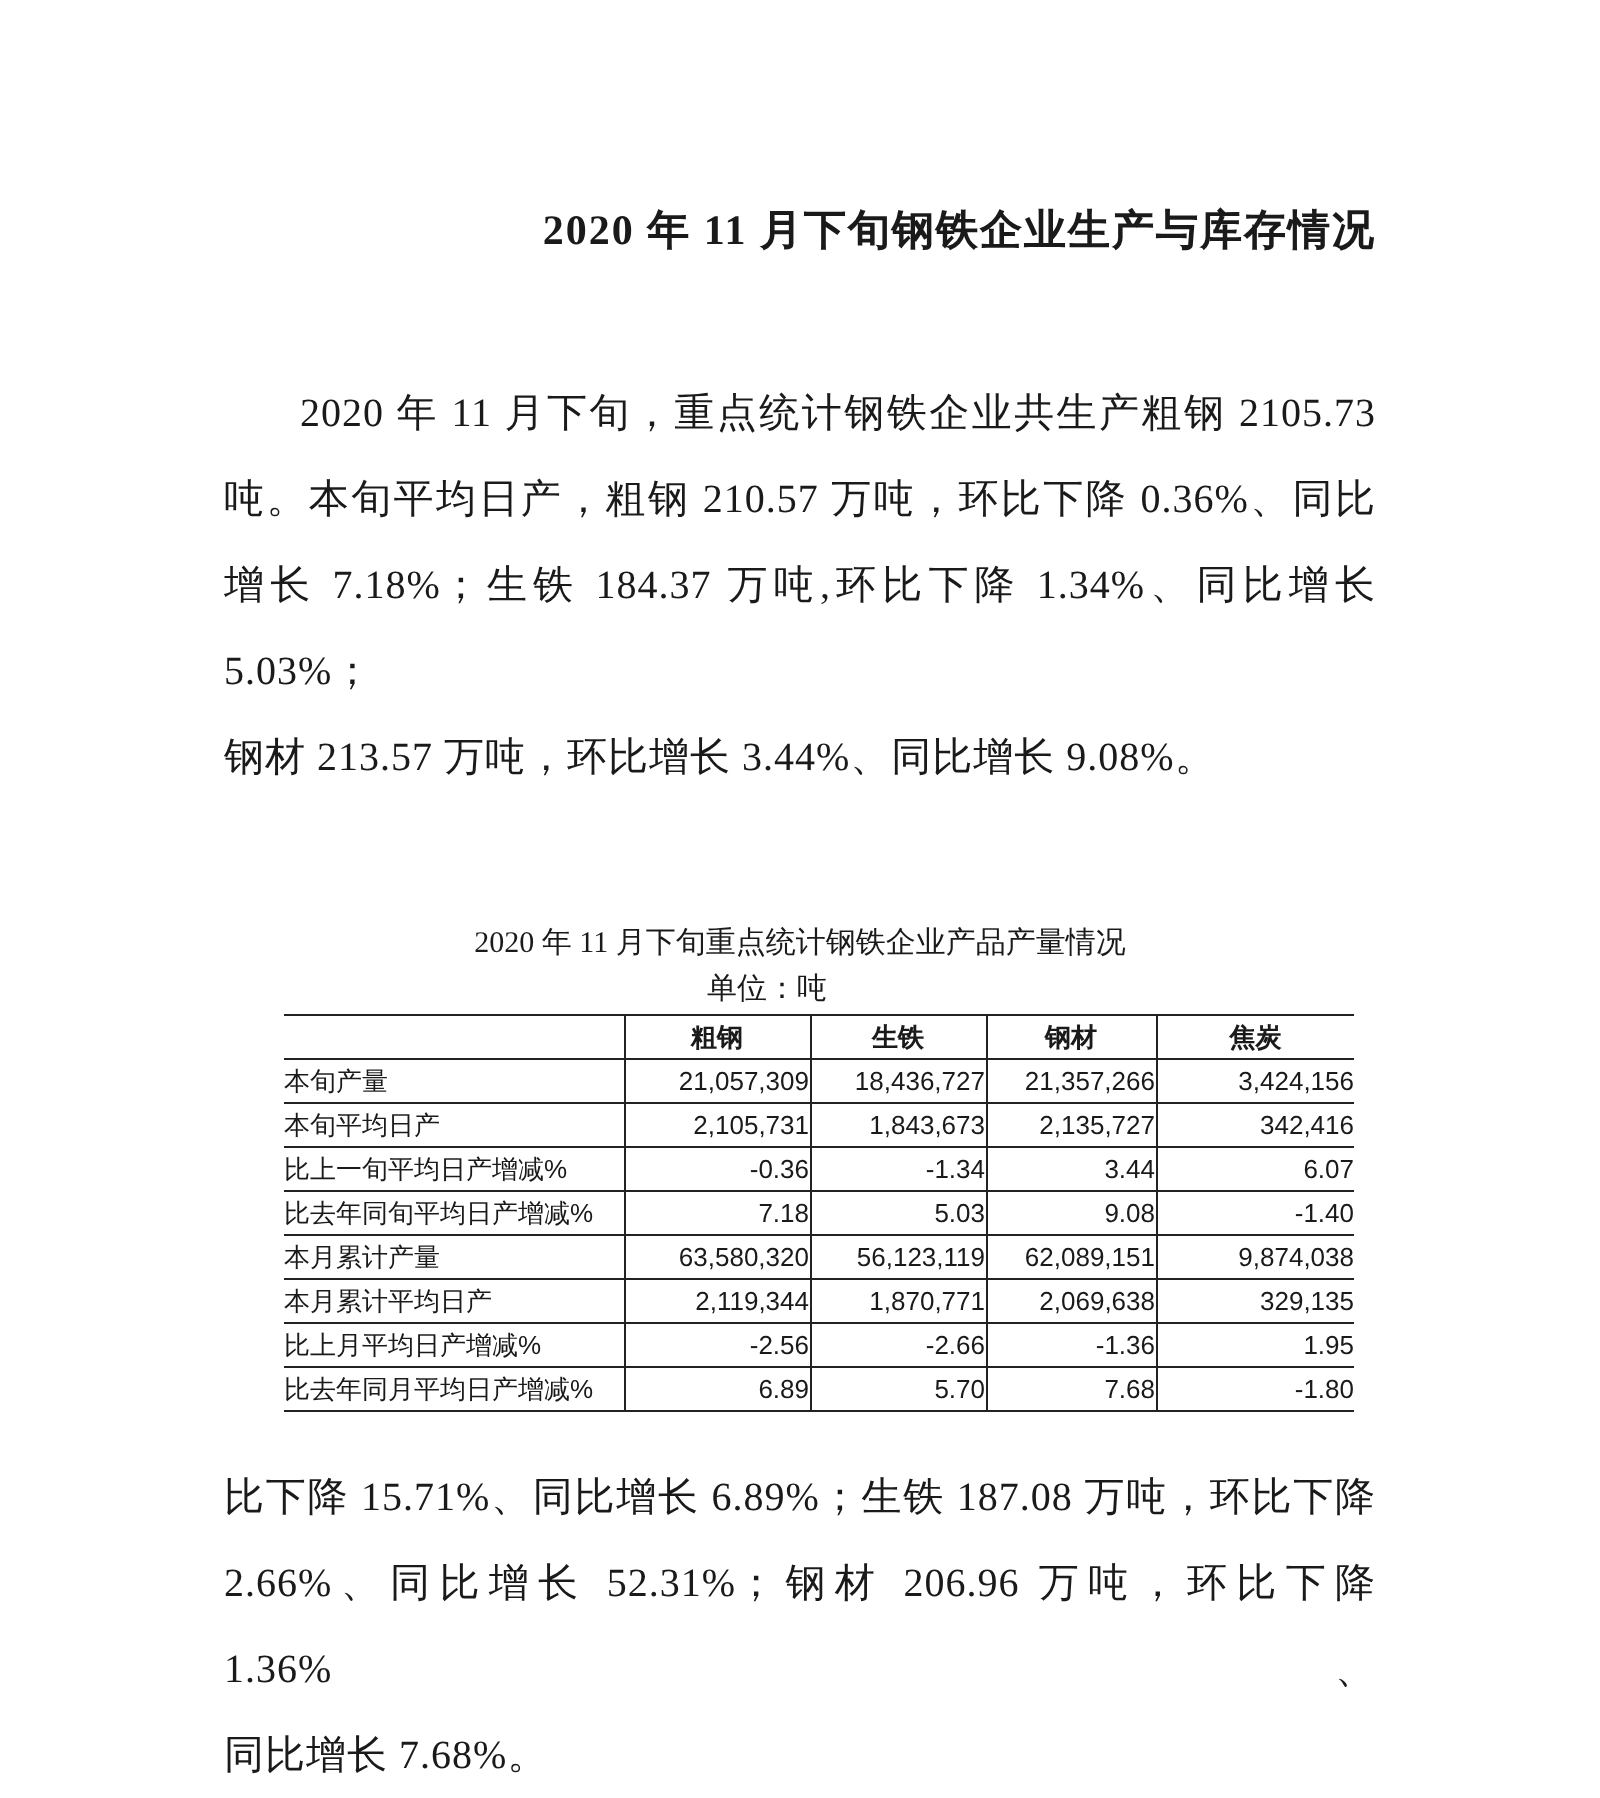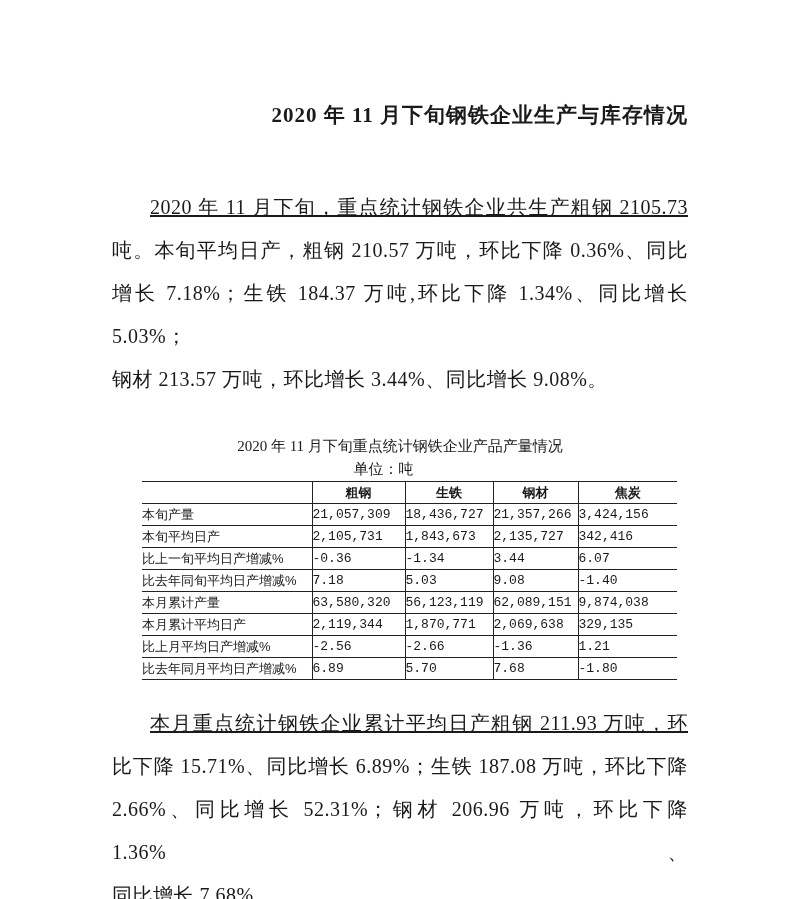--- a/index.html
+++ b/index.html
@@ -23,24 +23,24 @@
   }
   .para { margin-top: 56px; }
   .para.second { margin-top: 22px; }
   .line {
     font-size: 20px;
     line-height: 43px;
     text-align: justify;
     text-align-last: justify;
     letter-spacing: 0.5px;
   }
-  .line.indent { text-indent: 38px; text-decoration: underline; }
+  .line.indent { text-indent: 38px; }
   .line.last { text-align: left; text-align-last: left; }
   .table-caption {
-    margin-top: 34px;
+    margin-top: 60px;
     text-align: center;
     font-size: 15px;
     line-height: 22px;
   }
   .unit-label {
     margin-top: 2px;
     text-align: center;
     padding-right: 33px;
     font-size: 15px;
     line-height: 20px;
@@ -68,23 +68,23 @@
     font-size: 13px;
     text-align: center;
   }
   td.row-label {
     font-family: Liberation Sans, sans-serif;
     font-size: 13px;
     text-align: left;
     padding-left: 8px;
   }
   td.num {
-    font-family: Liberation Mono, monospace;
+    font-family: Liberation Sans, sans-serif;
     font-size: 13px;
-    text-align: left;
+    text-align: right;
   }
 </style>
 </head>
 <body>
 
 <div class="doc">
 
   <div class="title">2020 年 11 月下旬钢铁企业生产与库存情况</div>
 
   <div class="para first">
@@ -153,32 +153,31 @@
       <td class="num">2,119,344</td>
       <td class="num">1,870,771</td>
       <td class="num">2,069,638</td>
       <td class="num">329,135</td>
     </tr>
     <tr>
       <td class="row-label">比上月平均日产增减%</td>
       <td class="num">-2.56</td>
       <td class="num">-2.66</td>
       <td class="num">-1.36</td>
-      <td class="num">1.21</td>
+      <td class="num">1.95</td>
     </tr>
     <tr>
       <td class="row-label">比去年同月平均日产增减%</td>
       <td class="num">6.89</td>
       <td class="num">5.70</td>
       <td class="num">7.68</td>
       <td class="num">-1.80</td>
     </tr>
   </tbody>
     </table>
 
   <div class="para second">
-    <div class="line indent">本月重点统计钢铁企业累计平均日产粗钢 211.93 万吨，环</div>
     <div class="line">比下降 15.71%、同比增长 6.89%；生铁 187.08 万吨，环比下降</div>
     <div class="line">2.66%、同比增长 52.31%；钢材 206.96 万吨，环比下降 1.36%、</div>
     <div class="line last">同比增长 7.68%。</div>
   </div>
 
 </div>
 
 </body></html>

